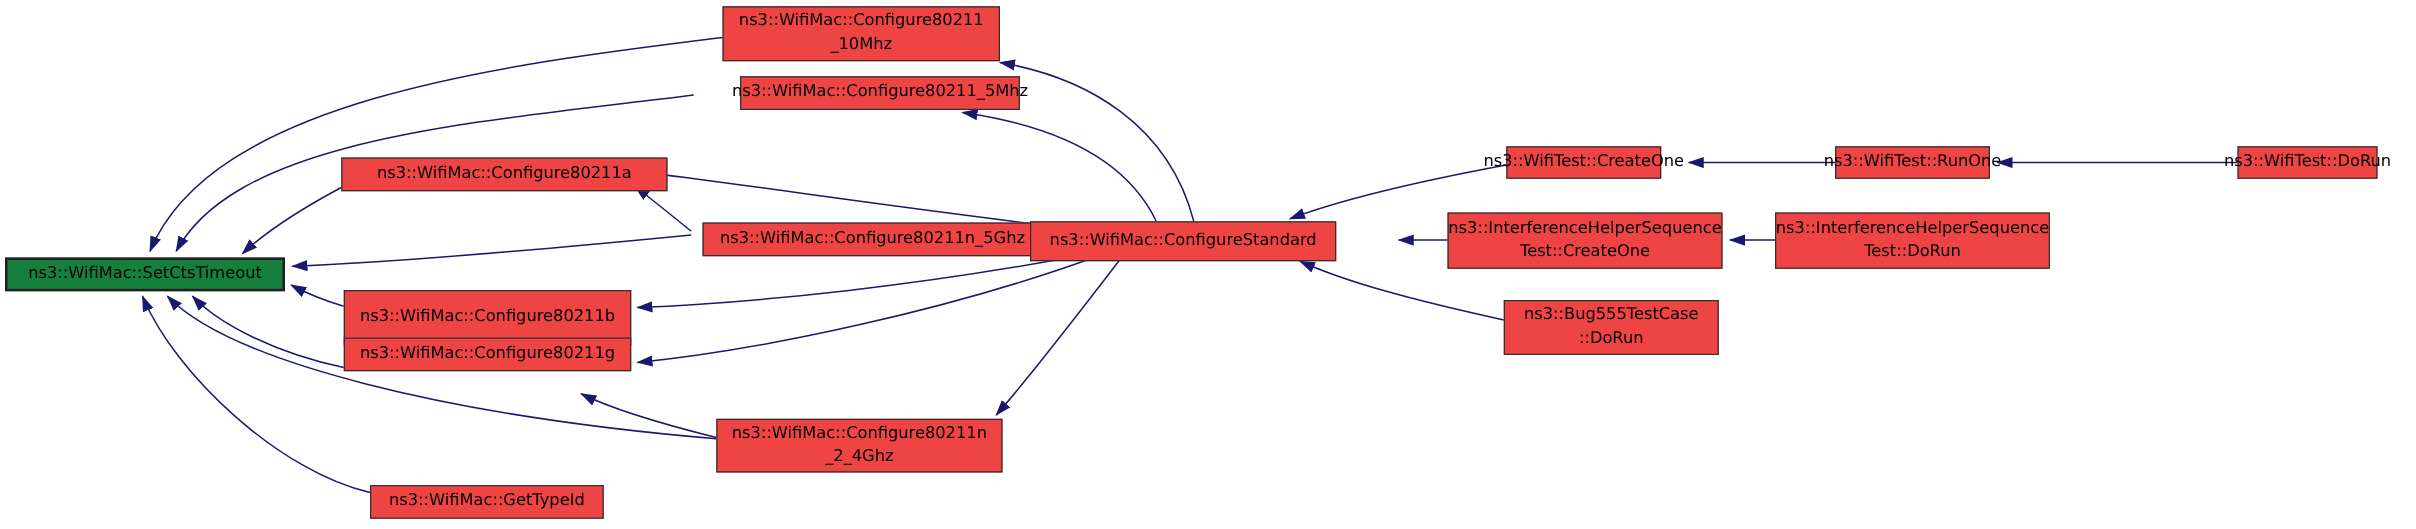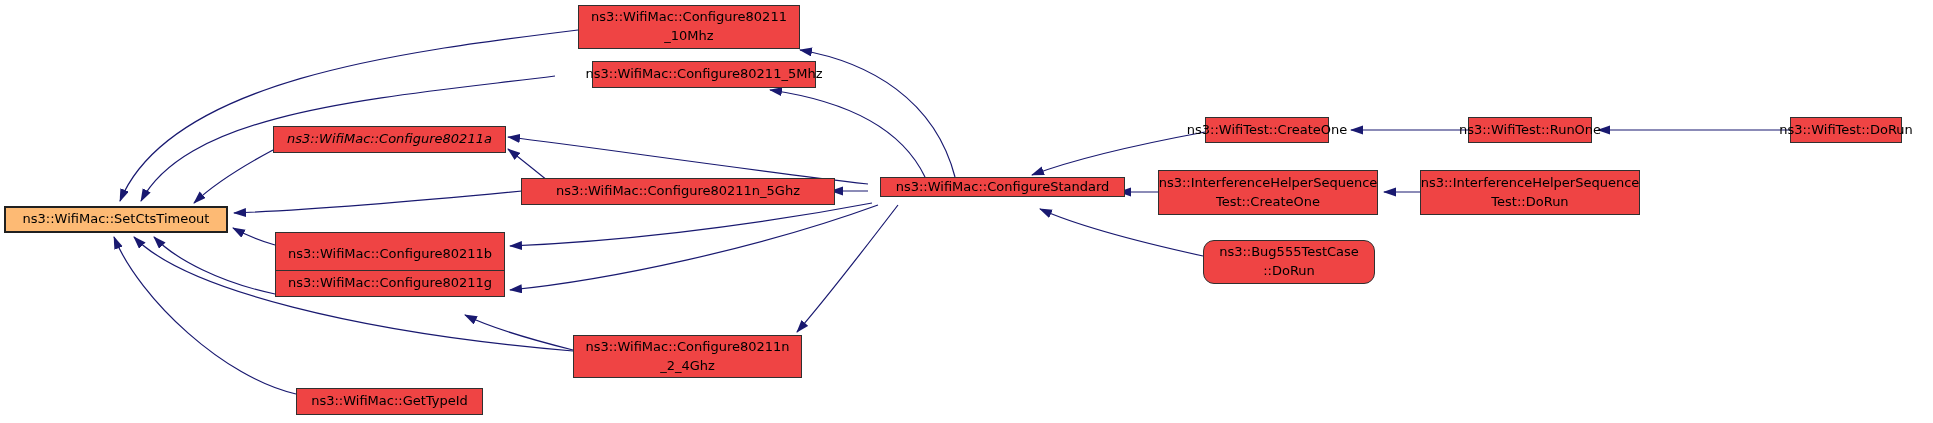--- a/index.html
+++ b/index.html
@@ -20,21 +20,21 @@
     font-size:13px;
     line-height:1.45;
     display:flex;
     align-items:center;
     justify-content:center;
     text-align:center;
     white-space:pre-line;
     cursor:pointer;
   }
   .node.main{
-    background:#fdba74;
+    background:#15803d;
     border:2px solid #202020;
     cursor:default;
   }
 </style>
 </head>
 <body>
 
 <div class="canvas">
 
   <svg class="edges" width="1933" height="423" viewBox="0 0 1933 423" fill="none" stroke="#191970" stroke-width="1.2">
@@ -73,43 +73,43 @@
     <path d="M 1420 192 L 1384 192" marker-end="url(#arrow)"></path>
   </svg>
 
   <div class="node main" style="left:4px;top:206px;width:224px;height:27px;">ns3::WifiMac::SetCtsTimeout</div>
 
   <div class="node" style="left:578px;top:5px;width:222px;height:44px;">ns3::WifiMac::Configure80211
 _10Mhz</div>
 
   <div class="node" style="left:555px;top:61px;width:224px;height:27px;margin-left:37px;">ns3::WifiMac::Configure80211_5Mhz</div>
 
-  <div class="node" style="left:273px;top:126px;width:233px;height:27px;font-style:italic;">ns3::WifiMac::Configure80211a</div>
+  <div class="node" style="left:273px;top:126px;width:261px;height:27px;">ns3::WifiMac::Configure80211a</div>
 
-  <div class="node" style="left:521px;top:178px;width:314px;height:27px;">ns3::WifiMac::Configure80211n_5Ghz</div>
+  <div class="node" style="left:562px;top:178px;width:272px;height:27px;">ns3::WifiMac::Configure80211n_5Ghz</div>
 
   <div class="node" style="left:275px;top:232px;width:230px;height:44px;">ns3::WifiMac::Configure80211b</div>
 
   <div class="node" style="left:275px;top:270px;width:230px;height:27px;">ns3::WifiMac::Configure80211g</div>
 
   <div class="node" style="left:573px;top:335px;width:229px;height:43px;text-align:center;">ns3::WifiMac::Configure80211n
 _2_4Ghz</div>
 
   <div class="node" style="left:296px;top:388px;width:187px;height:27px;text-align:center;">ns3::WifiMac::GetTypeId</div>
 
-  <div class="node" style="left:880px;top:177px;width:245px;height:20px;">ns3::WifiMac::ConfigureStandard</div>
+  <div class="node" style="left:824px;top:177px;width:245px;height:32px;">ns3::WifiMac::ConfigureStandard</div>
 
   <div class="node" style="left:1205px;top:117px;width:124px;height:26px;">ns3::WifiTest::CreateOne</div>
 
   <div class="node" style="left:1468px;top:117px;width:124px;height:26px;">ns3::WifiTest::RunOne</div>
 
   <div class="node" style="left:1790px;top:117px;width:112px;height:26px;">ns3::WifiTest::DoRun</div>
 
   <div class="node" style="left:1158px;top:170px;width:220px;height:45px;">ns3::InterferenceHelperSequence
 Test::CreateOne</div>
 
   <div class="node" style="left:1420px;top:170px;width:220px;height:45px;">ns3::InterferenceHelperSequence
 Test::DoRun</div>
 
-  <div class="node" style="left:1203px;top:240px;width:172px;height:44px;border-radius:11px;">ns3::Bug555TestCase
+  <div class="node" style="left:1203px;top:240px;width:172px;height:44px;">ns3::Bug555TestCase
 ::DoRun</div>
 
 </div>
 
 </body></html>

